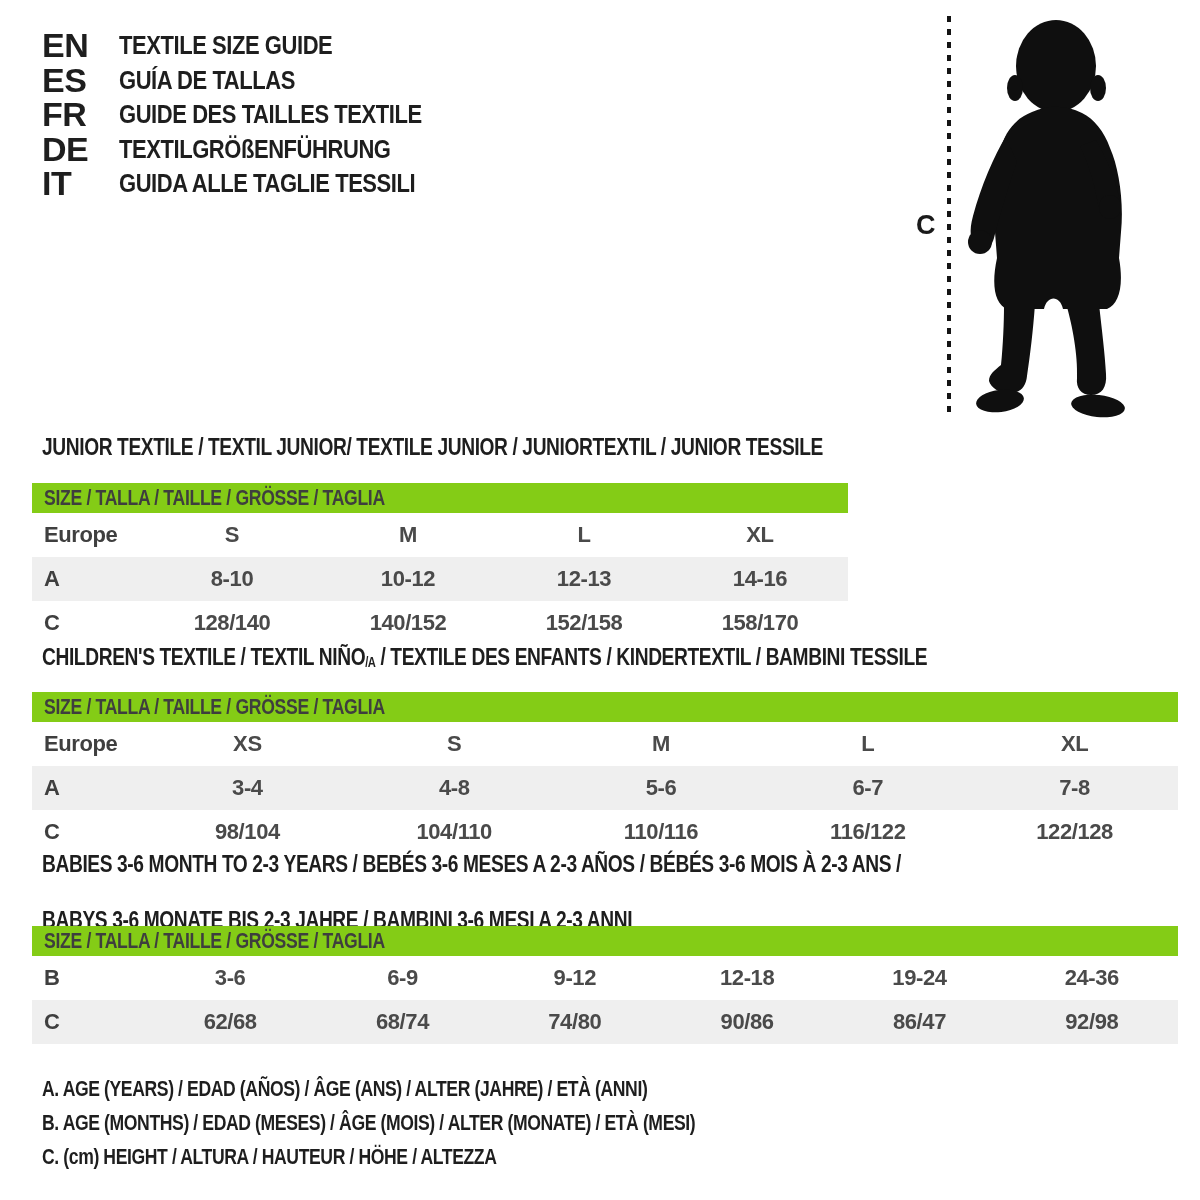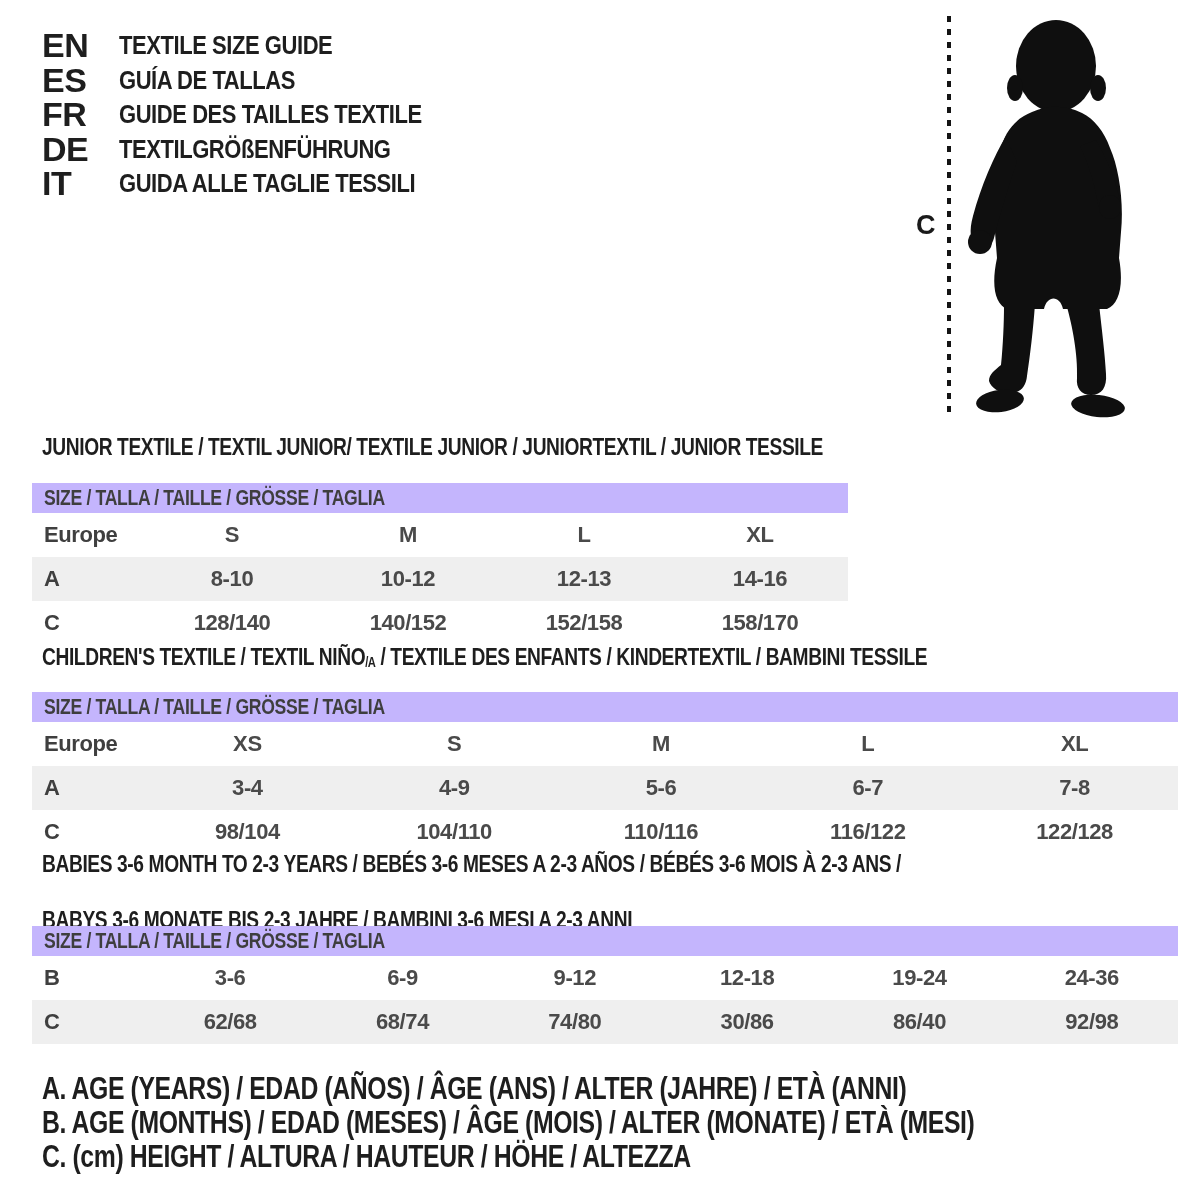--- a/index.html
+++ b/index.html
@@ -15,29 +15,29 @@
   
   .lang-row{display:flex;height:34.5px;line-height:34.5px;}
   .lang-code{width:77px;font-size:34px;font-weight:700;color:#1e1e1e;letter-spacing:-0.5px;}
   .lang-title{font-size:25px;font-weight:700;color:#1e1e1e;letter-spacing:-0.5px;}
   
   .dash-line{width:4px;background:repeating-linear-gradient(to bottom,#141414 0 6px,transparent 6px 13px);}
   .c-label{font-size:27px;font-weight:700;color:#1a1a1a;}
   
   .sec-title{font-size:24px;font-weight:700;color:#1e1e1e;letter-spacing:-0.5px;line-height:28px;}
   .sec-title .sub{font-size:14px;vertical-align:-2px;}
-  .size-bar{height:30px;line-height:30px;background:#c4b5fd;padding-left:12px;
+  .size-bar{height:30px;line-height:30px;background:#84cc16;padding-left:12px;
     font-size:22px;font-weight:700;color:#3e3e3e;letter-spacing:-0.4px;box-sizing:border-box;}
   table.size-table{width:100%;border-collapse:collapse;table-layout:fixed;}
   table.size-table td{height:44px;text-align:center;font-size:22px;font-weight:700;
     color:#4a4a4a;padding:0;letter-spacing:-0.4px;}
   table.size-table td.lbl{width:100px;text-align:left;padding-left:12px;color:#3f3f3f;}
   tr.stripe{background:#efefef;}
   
-  .footnote{font-size:31px;font-weight:700;color:#1e1e1e;letter-spacing:-0.5px;line-height:34px;}
+  .footnote{font-size:22px;font-weight:700;color:#1e1e1e;letter-spacing:-0.5px;line-height:34px;}
   svg .fill{fill:#0f0f0f;}
 </style>
 </head>
 <body>
 
 <div class="abs" style="left:42px;top:28px;">
   <div class="lang-row">
     <span class="lang-code">EN</span>
     <span class="lang-title"><span class="cond cx88">TEXTILE SIZE GUIDE</span></span>
   </div>
@@ -127,21 +127,21 @@
       <td class="lbl">Europe</td>
       <td>XS</td>
       <td>S</td>
       <td>M</td>
       <td>L</td>
       <td>XL</td>
     </tr>
     <tr class="stripe">
       <td class="lbl">A</td>
       <td>3-4</td>
-      <td>4-9</td>
+      <td>4-8</td>
       <td>5-6</td>
       <td>6-7</td>
       <td>7-8</td>
     </tr>
     <tr>
       <td class="lbl">C</td>
       <td>98/104</td>
       <td>104/110</td>
       <td>110/116</td>
       <td>116/122</td>
@@ -170,22 +170,22 @@
       <td>9-12</td>
       <td>12-18</td>
       <td>19-24</td>
       <td>24-36</td>
     </tr>
     <tr class="stripe">
       <td class="lbl">C</td>
       <td>62/68</td>
       <td>68/74</td>
       <td>74/80</td>
-      <td>30/86</td>
-      <td>86/40</td>
+      <td>90/86</td>
+      <td>86/47</td>
       <td>92/98</td>
     </tr>
   </tbody>
     </table>
 </div>
 
 <div class="abs footnote" style="left:42px;top:1072px;">
   <span class="cond cx80">A. AGE (YEARS) / EDAD (AÑOS) / ÂGE (ANS) / ALTER (JAHRE) / ETÀ (ANNI)</span>
 </div>
 <div class="abs footnote" style="left:42px;top:1106px;">

